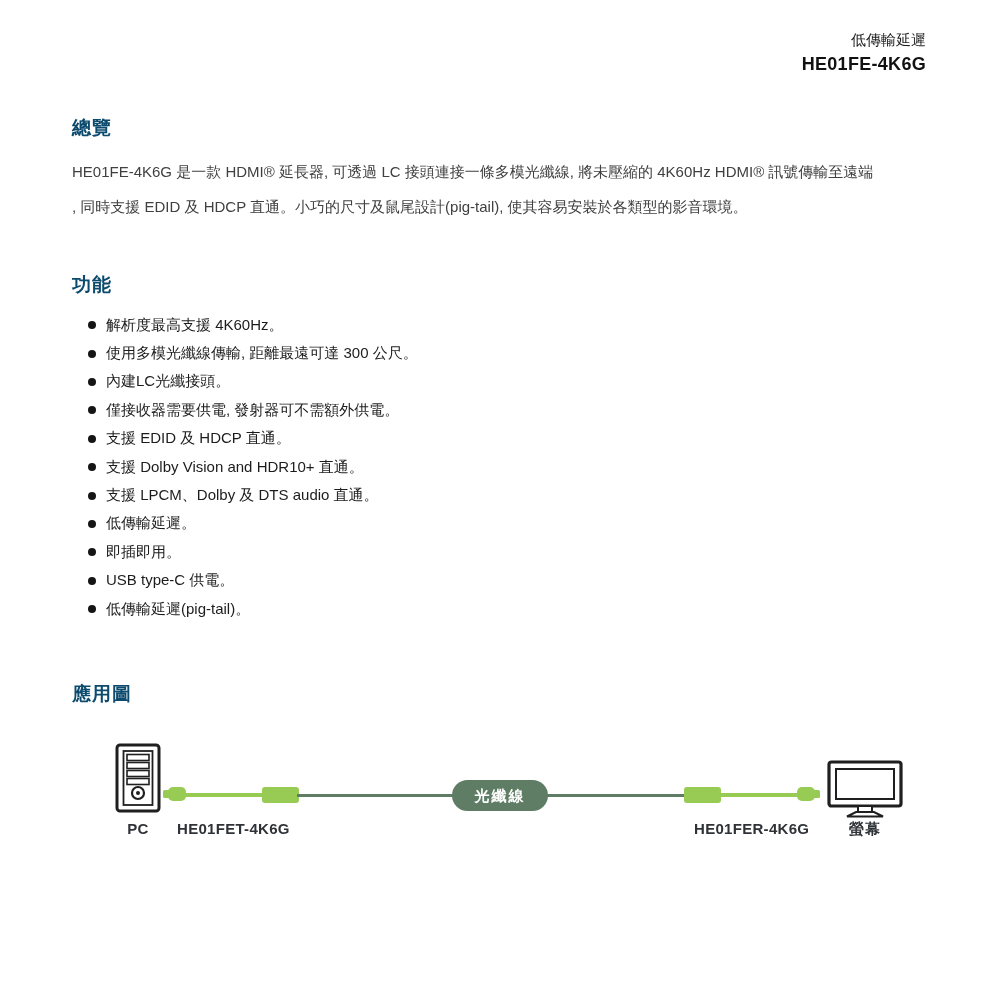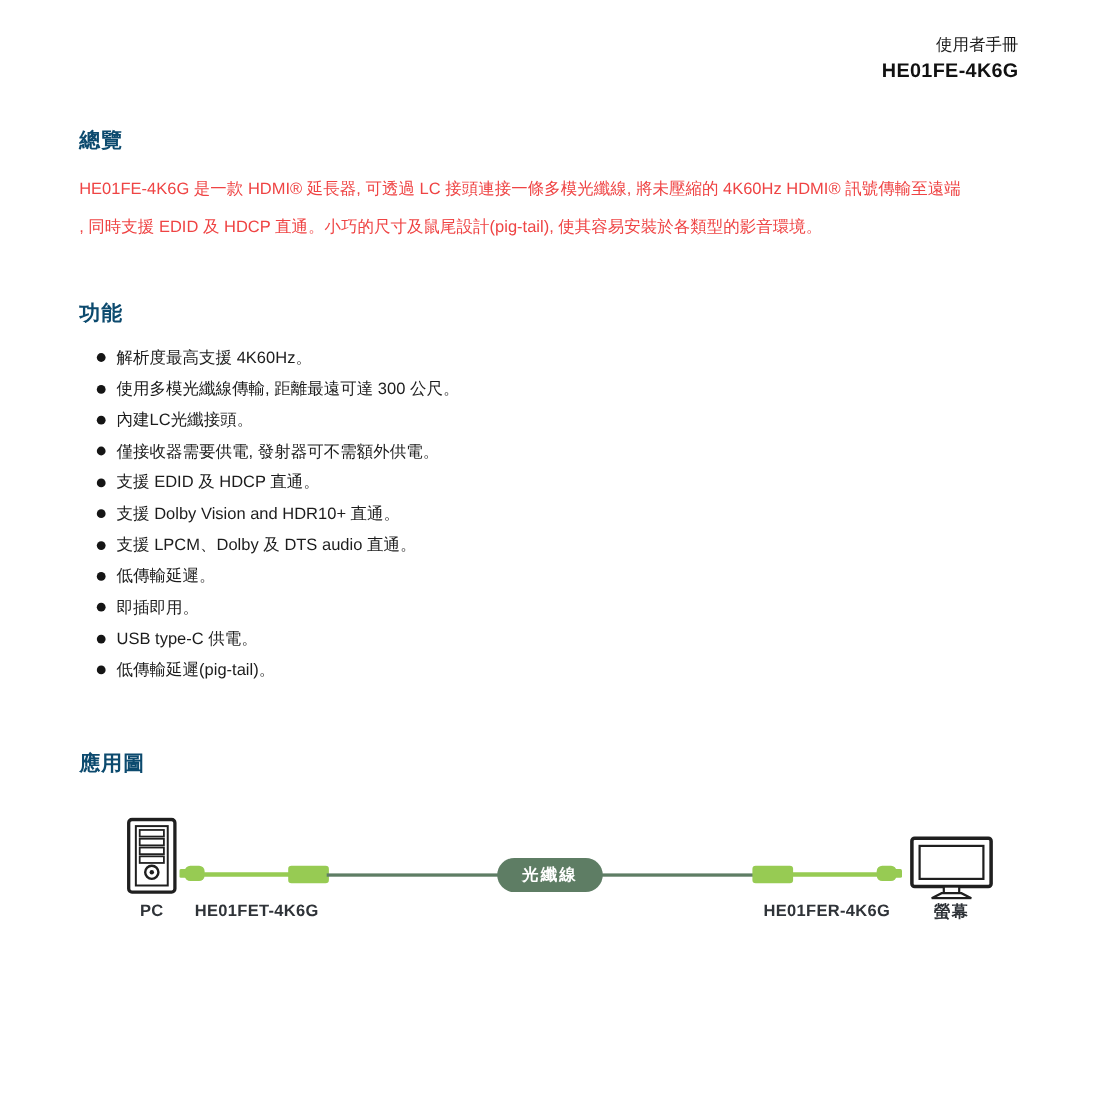--- a/index.html
+++ b/index.html
@@ -23,21 +23,21 @@
   .doc-type { font-size: 15px; color: #1c1c1c; }
   .doc-model { font-size: 18px; font-weight: bold; margin-top: 4px; letter-spacing: 0.3px; color: #111; }
 
   
   .section-heading { position: absolute; left: 72px; font-size: 19px; font-weight: bold; color: #0c4a6e; letter-spacing: 1px; }
   .h-overview { top: 115px; }
   .h-features { top: 272px; }
   .h-diagram  { top: 681px; }
 
   
-  .overview-text { position: absolute; left: 72px; top: 154px; width: 880px; font-size: 15px; line-height: 35px; color: #ef4444; }
+  .overview-text { position: absolute; left: 72px; top: 154px; width: 880px; font-size: 15px; line-height: 35px; color: #404040; }
   .overview-text .pline { white-space: nowrap; }
 
   
   .feature-list { position: absolute; left: 88px; top: 311px; margin: 0; padding: 0; list-style: none; }
   .feature-list li { display: flex; align-items: center; height: 28.4px; }
   .feature-dot { width: 8px; height: 8px; border-radius: 50%; background: #151515; margin-right: 10px; flex: none; }
   .feature-text { font-size: 15px; color: #1c1c1c; white-space: nowrap; }
 
   
   .diagram { position: absolute; left: 0; top: 0; width: 1000px; height: 1000px; pointer-events: none; }
@@ -57,21 +57,21 @@
   .diagram-label { position: absolute; top: 820px; font-size: 15px; font-weight: bold; color: var(--label-color); letter-spacing: 0.3px; text-align: center; }
   .lbl-pc   { left: 115px; width: 46px; text-align: center; }
   .lbl-tx   { left: 177px; }
   .lbl-rx   { left: 694px; }
   .lbl-mon  { left: 827px; width: 76px; text-align: center; letter-spacing: 1px; }
 </style>
 </head>
 <body>
 
 <div class="doc-header">
-  <div class="doc-type">使用者手冊</div>
+  <div class="doc-type">低傳輸延遲</div>
   <div class="doc-model">HE01FE-4K6G</div>
 </div>
 
 <div class="section-heading h-overview">總覽</div>
 <div class="overview-text">
   <div class="pline">HE01FE-4K6G 是一款 HDMI® 延長器, 可透過 LC 接頭連接一條多模光纖線, 將未壓縮的 4K60Hz HDMI® 訊號傳輸至遠端</div>
   <div class="pline">, 同時支援 EDID 及 HDCP 直通。小巧的尺寸及鼠尾設計(pig-tail), 使其容易安裝於各類型的影音環境。</div>
 </div>
 
 <div class="section-heading h-features">功能</div>

